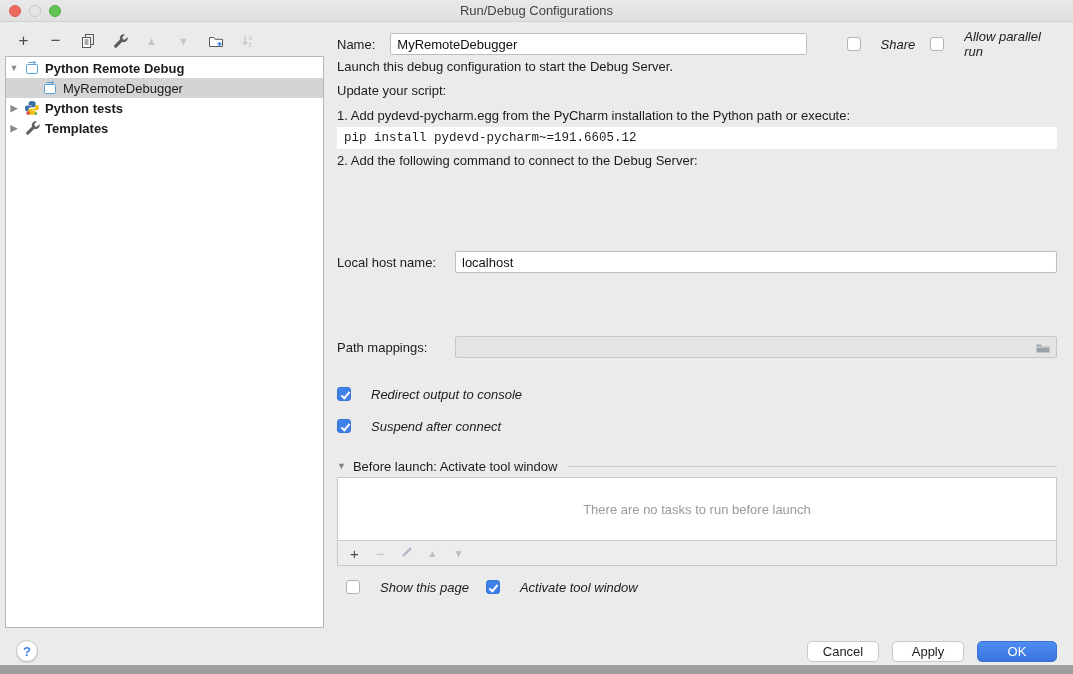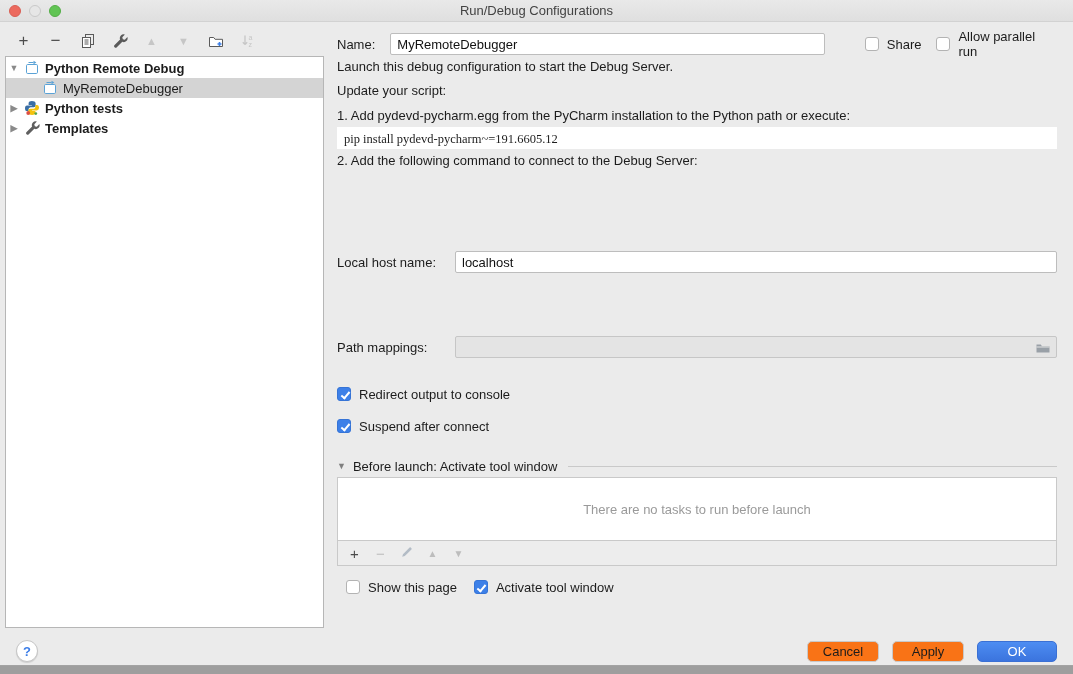--- a/index.html
+++ b/index.html
@@ -36,24 +36,24 @@
   .main { position:absolute; left:337px; top:22px; width:720px; height:612px; font-size:13px; color:#1c1c1c; }
   .row { position:absolute; left:0; right:0; display:flex; align-items:center; }
   .lbl { flex:none; }
   .field { background:#fff; border:1px solid #bdbdbd; border-radius:2px; height:22px;
            display:flex; align-items:center; padding:0 6px; font-size:13px; color:#111; }
   .field.focused { border:1px solid #78a7e8; box-shadow:0 0 0 3px #a8cbf4; }
   .field.disabled { background:#e4e4e4; border-color:#c6c6c6; position:relative; }
   .caret { width:1px; height:14px; background:#111; display:inline-block; margin-left:1px; }
   .text-line { position:absolute; left:0; right:0; }
   .codeblock { position:absolute; left:0; right:0; background:#fff;
-    font-family:Liberation Serif, serif; font-size:12.5px; color:#1d1d1d;
-    display:flex; flex-direction:column; justify-content:flex-start; padding:2px 7px; line-height:20px; white-space:pre; }
-  
-  .cbrow { display:flex; align-items:center; gap:8px; }
+    font-family:Liberation Mono, monospace; font-size:12.5px; color:#1d1d1d;
+    display:flex; flex-direction:column; justify-content:center; padding:2px 7px; line-height:20px; white-space:pre; }
+  
+  .cbrow { display:flex; align-items:center; gap:20px;font-style:italic; }
   .cb { width:14px; height:14px; border-radius:3px; border:1px solid #b3b3b3; background:#fff;
         display:inline-block; position:relative; flex:none; }
   .cb.checked { background:#3d80e8; border-color:#3674d6; }
   .cb.checked::after { content:""; position:absolute; left:4.5px; top:1.5px; width:3px; height:7px;
         border:solid #fff; border-width:0 2px 2px 0; transform:rotate(40deg); }
   
   .bl-header { display:flex; align-items:center; gap:7px; }
   .bl-header .arrow { font-size:9px; color:#7f7f7f; }
   .bl-header .rule { flex:1; height:1px; background:#c9c9c9; margin-left:4px; }
   .tasks-box { position:absolute; left:0; right:0; background:#fff; border:1px solid #c9c9c9;
@@ -61,21 +61,21 @@
   .tasks-toolbar { position:absolute; left:0; right:0; height:25px; background:#ededed;
     border:1px solid #c9c9c9; border-top:none; display:flex; align-items:center; gap:9px; padding-left:8px; }
   .mini-btn { width:17px; height:17px; display:flex; align-items:center; justify-content:center;
     font-size:15px; color:#4b4b4b; }
   .mini-btn.disabled { color:#bdbdbd; }
   
   .help-btn { position:absolute; left:16px; top:640px; width:22px; height:22px; border-radius:50%;
     background:#fff; border:1px solid #c6c6c6; box-shadow:0 1px 1px rgba(0,0,0,.12);
     color:#3d7ee8; font-size:13px; font-weight:bold; display:flex; align-items:center; justify-content:center; }
   .footer-buttons { position:absolute; right:16px; top:641px; display:flex; gap:13px; }
-  .btn { height:21px; border-radius:5px; border:1px solid #c8c8c8; background:#f97316;
+  .btn { height:21px; border-radius:5px; border:1px solid #c8c8c8; background:#ffffff;
     font-size:13px; color:#1c1c1c; display:flex; align-items:center; justify-content:center;
     font-family:"Liberation Sans", sans-serif; }
   .btn.cancel { width:72px; } .btn.apply { width:72px; }
   .btn.ok { width:80px; background:linear-gradient(#4d8df2,#3b74de); border-color:#3a70d4; color:#fff; }
   .tri-up::before { content:"▲"; } .tri-down::before { content:"▼"; }
 </style>
 </head>
 <body>
 
 <div class="window">

